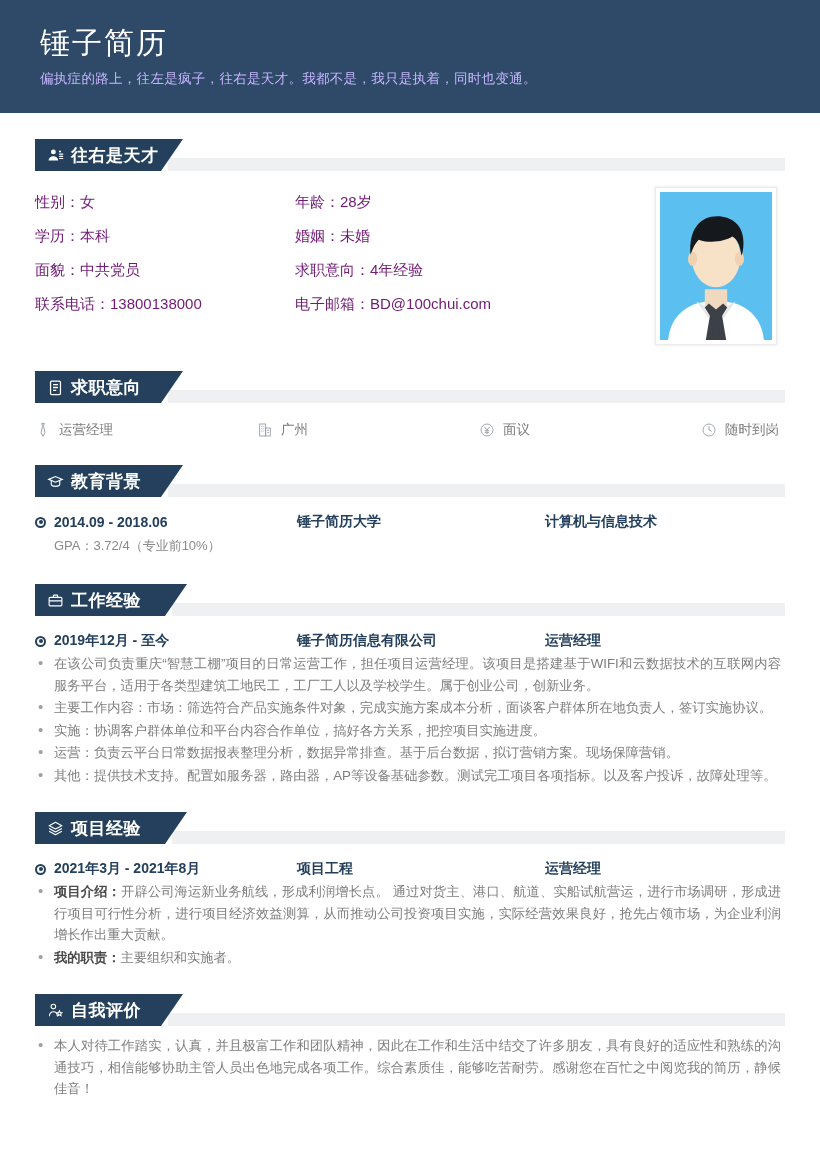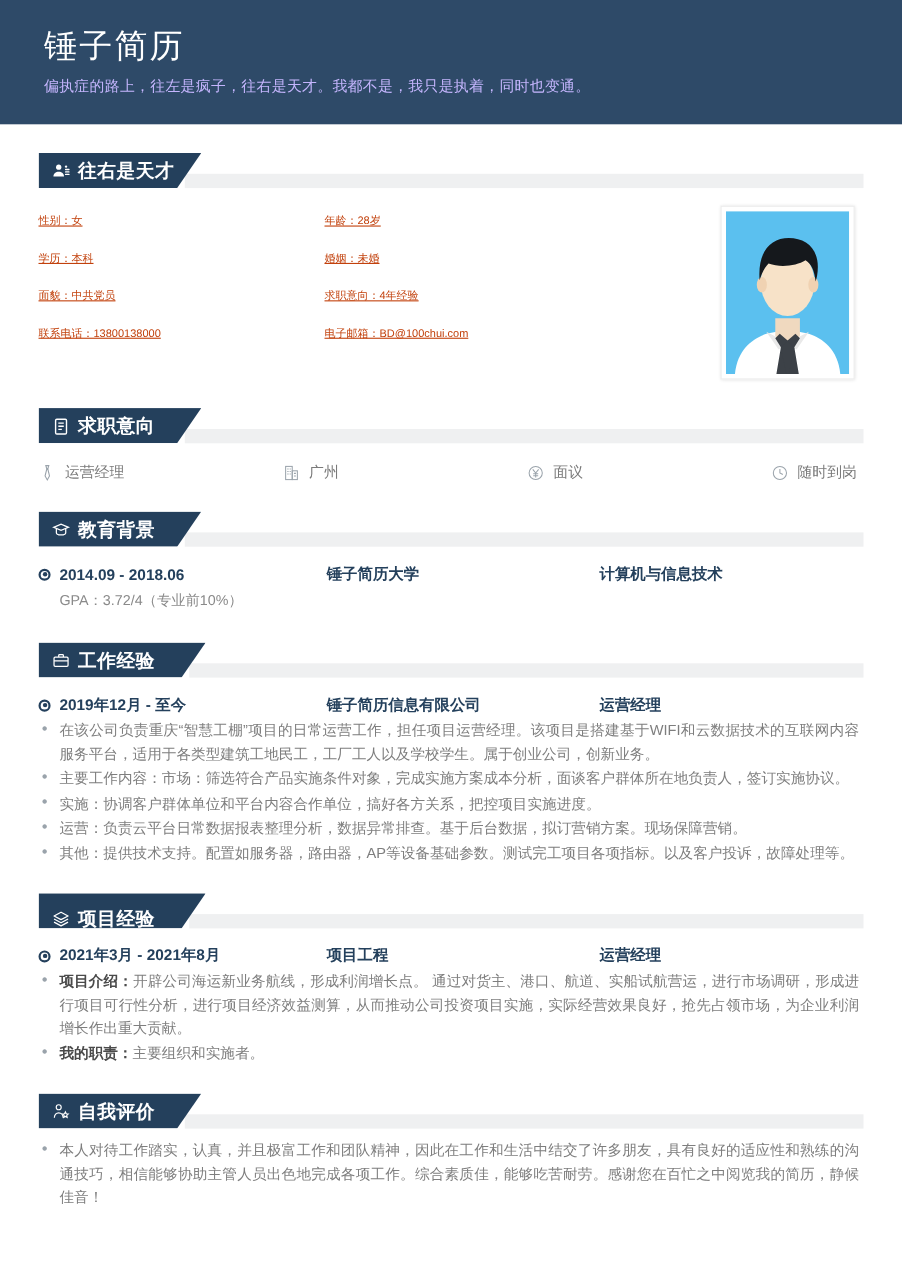--- a/index.html
+++ b/index.html
@@ -108,25 +108,24 @@
     align-items: flex-start;
     padding-top: 8px;
   }
   .basic-grid {
     flex: 1 1 auto;
     display: grid;
     grid-template-columns: 260px 1fr;
     row-gap: 0px;
   }
   .info-cell {
-    font-size: 10px;
-    color: #c2410c;
+    font-size: 15px;
+    color: #701a75;
     line-height: 34px;
     white-space: nowrap;
-    text-decoration: underline;
   }
   .photo {
     flex: 0 0 auto;
     width: 122px;
     height: 158px;
     margin: 2px 8px 0 0;
     background: #ffffff;
     border: 1px solid #ececec;
     box-shadow: 0 0 3px rgba(0,0,0,.12);
     padding: 4px;
@@ -418,21 +417,21 @@
           <li>主要工作内容：市场：筛选符合产品实施条件对象，完成实施方案成本分析，面谈客户群体所在地负责人，签订实施协议。</li>
           <li>实施：协调客户群体单位和平台内容合作单位，搞好各方关系，把控项目实施进度。</li>
           <li>运营：负责云平台日常数据报表整理分析，数据异常排查。基于后台数据，拟订营销方案。现场保障营销。</li>
           <li>其他：提供技术支持。配置如服务器，路由器，AP等设备基础参数。测试完工项目各项指标。以及客户投诉，故障处理等。</li>
         </ul>
       </div>
     </div>
 
     <div class="section">
       <div class="banner-row">
-        <div class="banner" style="width:152px;align-items:flex-end;">
+        <div class="banner" style="width:152px;">
           <span class="banner-ico">
             <svg viewBox="0 0 24 24" fill="none" stroke="#ffffff" stroke-width="1.6" stroke-linejoin="round">
                 <path d="M12 3.2L21 8l-9 4.8L3 8z"></path>
                 <path d="M3 12l9 4.8L21 12"></path>
                 <path d="M3 16l9 4.8L21 16"></path>
               </svg>
           </span>
           <span class="banner-title">项目经验</span>
         </div>
         <div class="banner-bar" style="width:613px;"></div>

